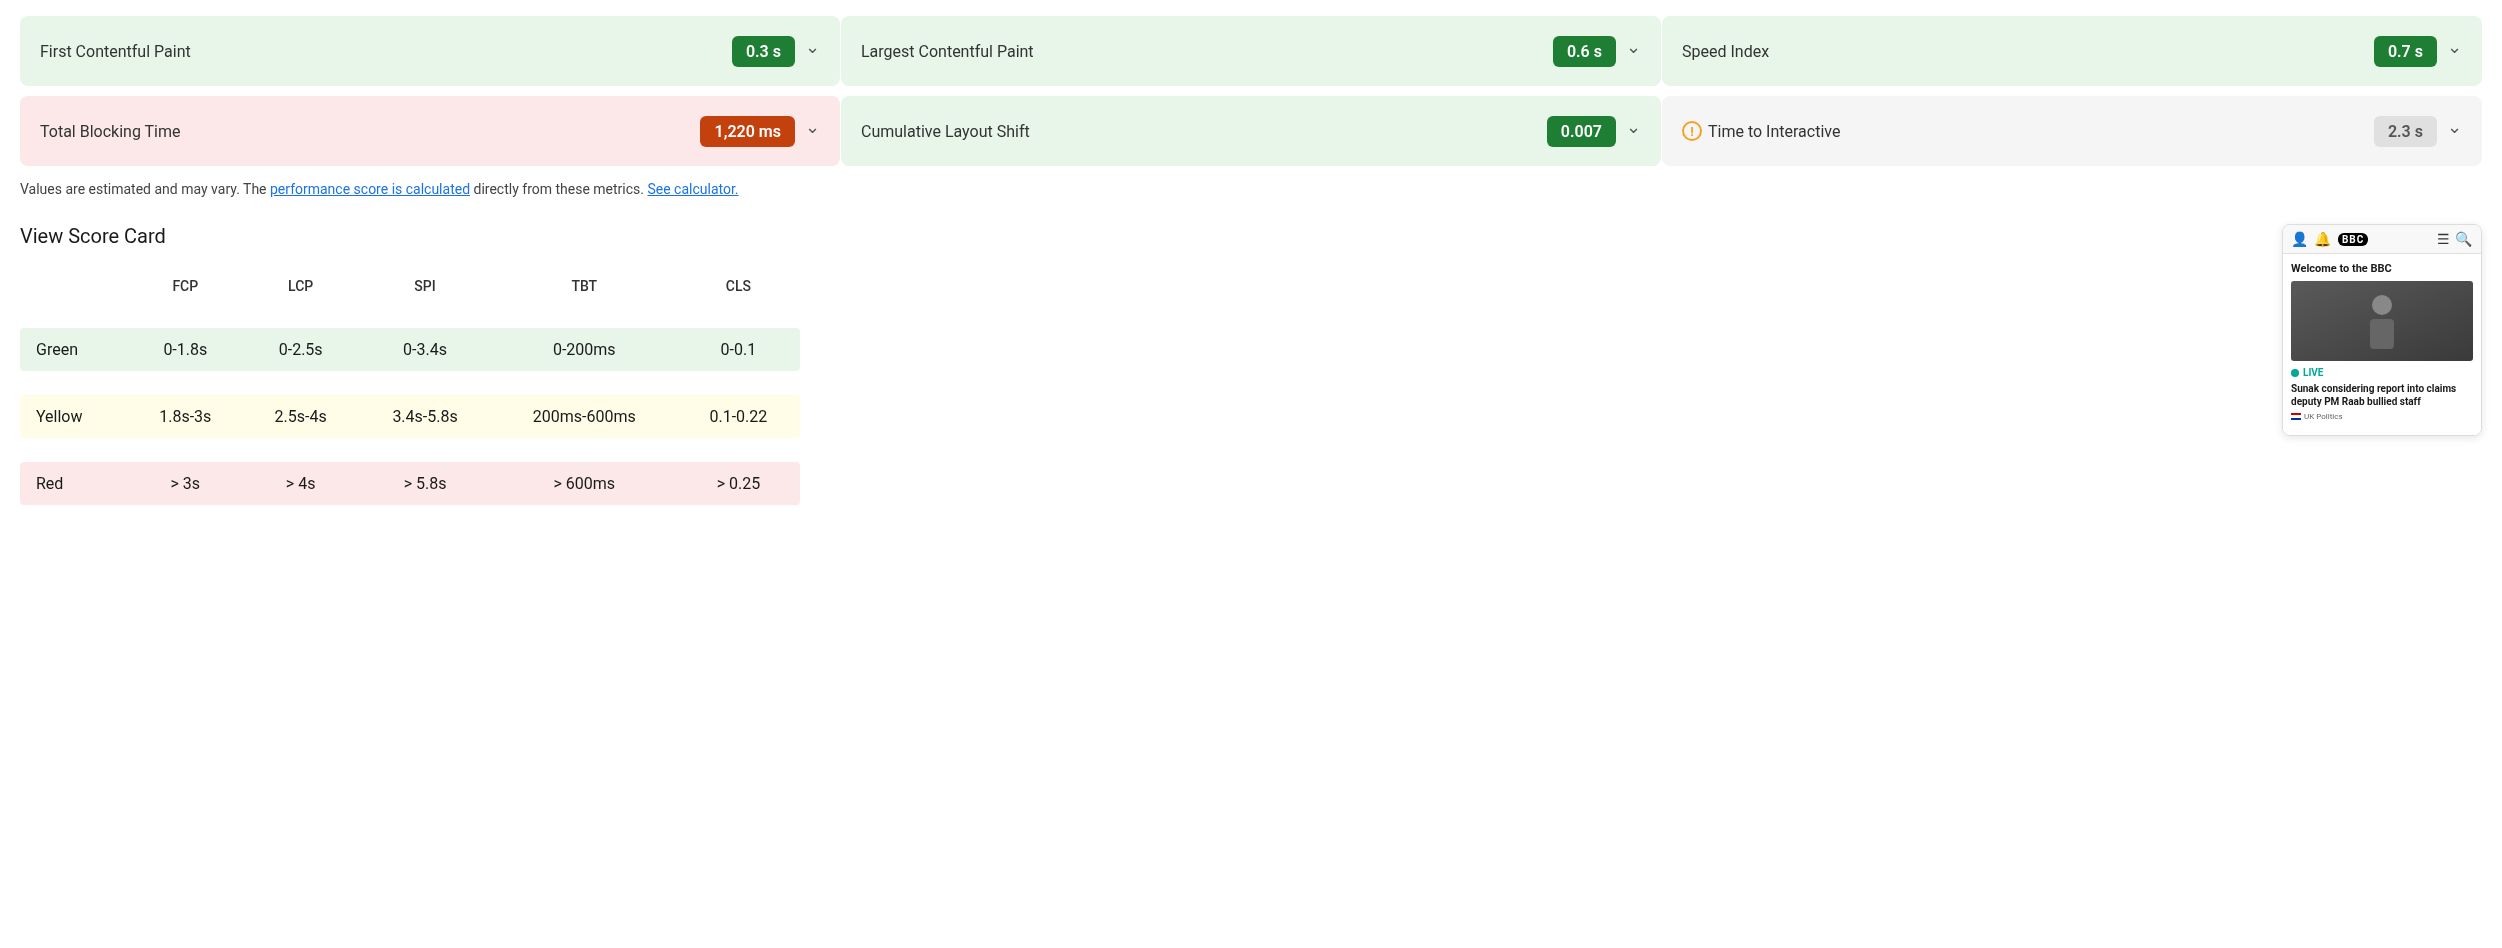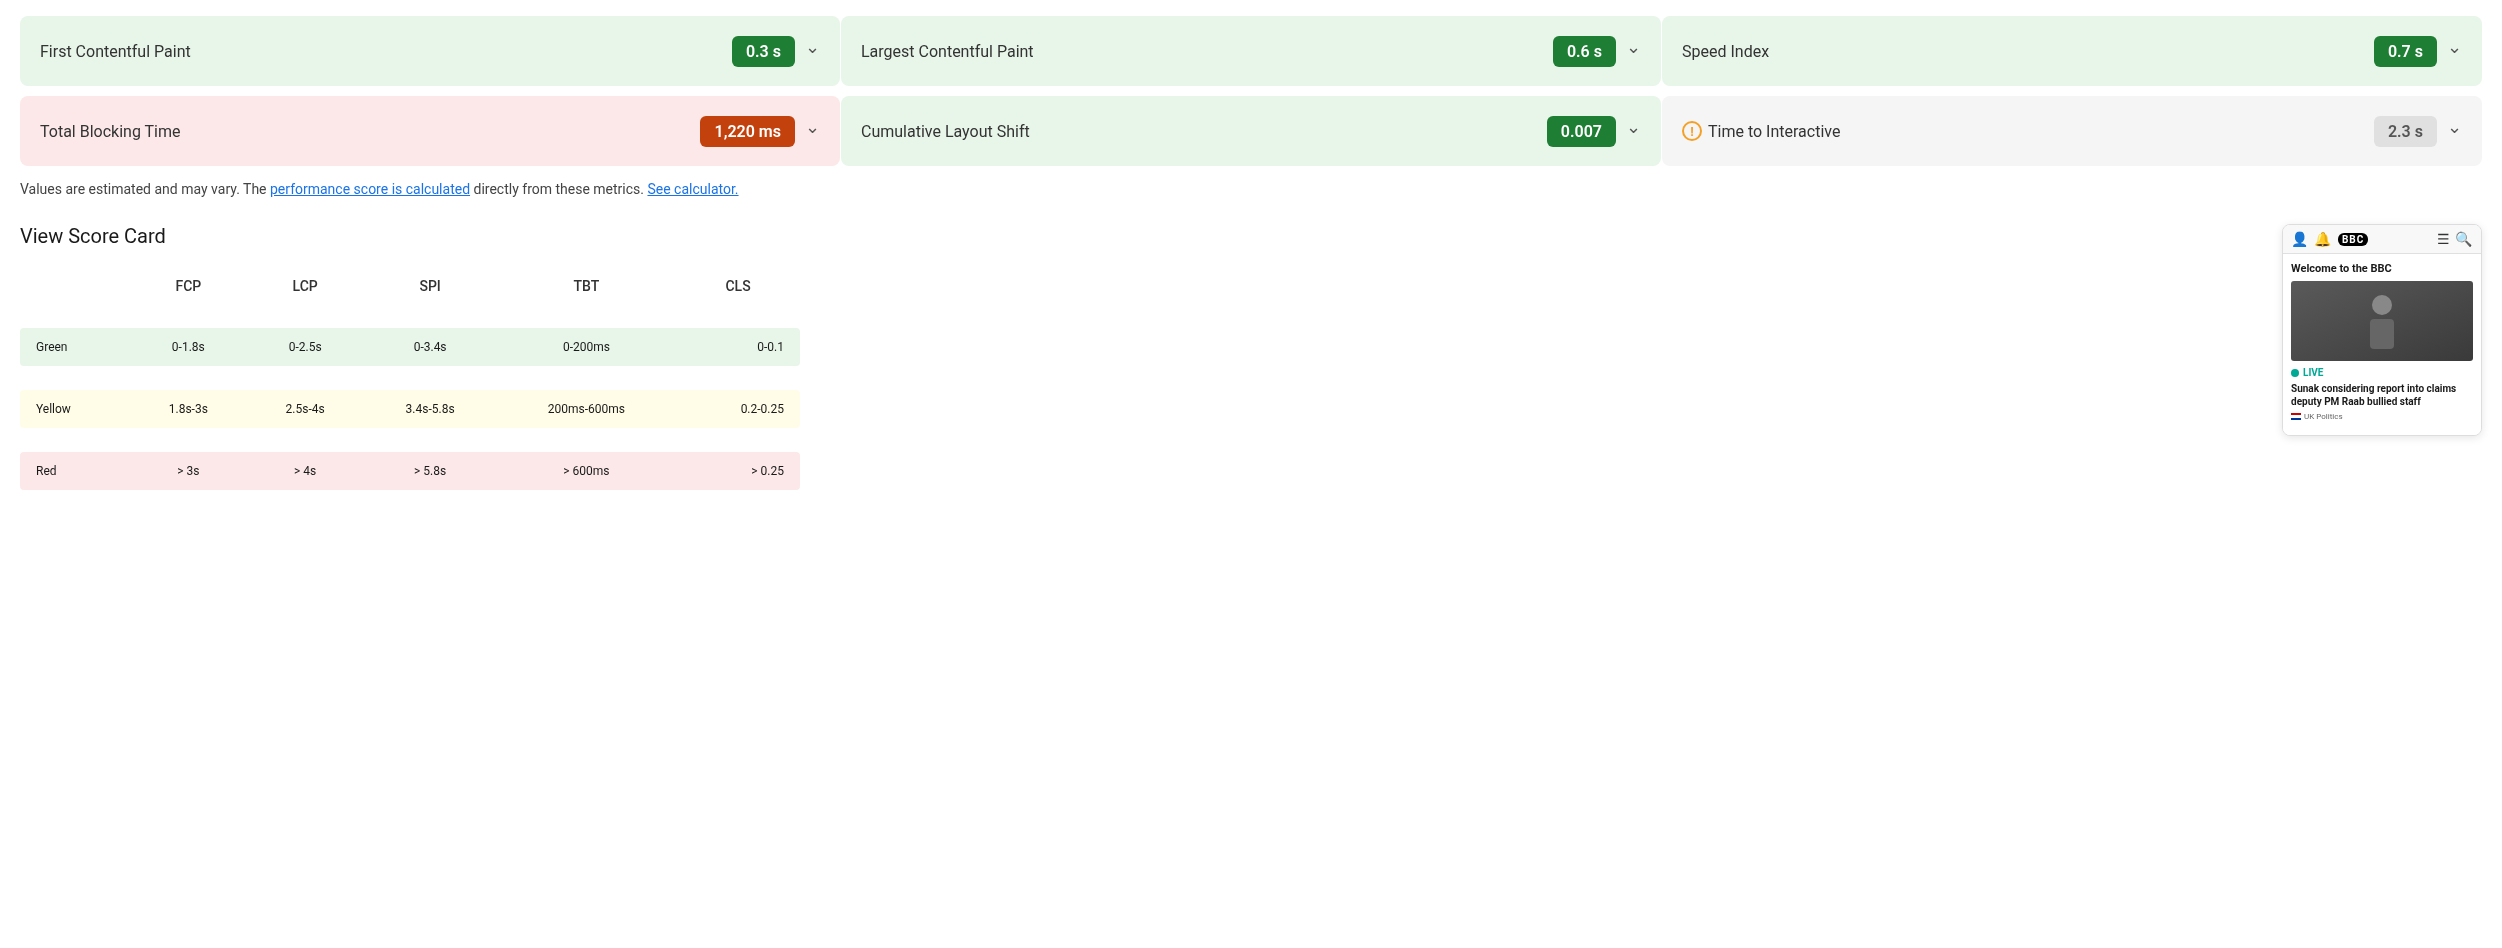--- a/index.html
+++ b/index.html
@@ -118,35 +118,34 @@
       font-size: 14px;
       color: #333;
       border-bottom: none;
     }
 
     .score-table th:first-child { text-align: left; }
 
     .score-table td {
       padding: 12px 16px;
       text-align: center;
-      font-size: 12px;
+      font-size: 16px;
     }
 
     .score-table td:first-child { text-align: left; }
 
     .row-green { background: #e8f5e9; }
     .row-yellow { background: #fffde7; }
     .row-red { background: #fce8e8; }
 
     .score-table tr td:first-child {
       border-radius: 4px 0 0 4px;
     }
     .score-table tr td:last-child {
       border-radius: 0 4px 4px 0;
-      text-align: right;
     }
 
     .score-table tbody tr { margin-bottom: 4px; }
     .score-table tbody tr + tr td { }
 
     .preview-panel {
       width: 200px;
       flex-shrink: 0;
     }
 
@@ -404,21 +403,21 @@
         <tr class="spacer-row">
             <td colspan="6"></td>
           </tr>
 
         <tr class="row-yellow">
           <td>Yellow</td>
           <td>1.8s-3s</td>
           <td>2.5s-4s</td>
           <td>3.4s-5.8s</td>
           <td>200ms-600ms</td>
-          <td>0.2-0.25</td>
+          <td>0.1-0.22</td>
         </tr>
         <tr class="spacer-row">
             <td colspan="6"></td>
           </tr>
 
         <tr class="row-red">
           <td>Red</td>
           <td>&gt; 3s</td>
           <td>&gt; 4s</td>
           <td>&gt; 5.8s</td>

